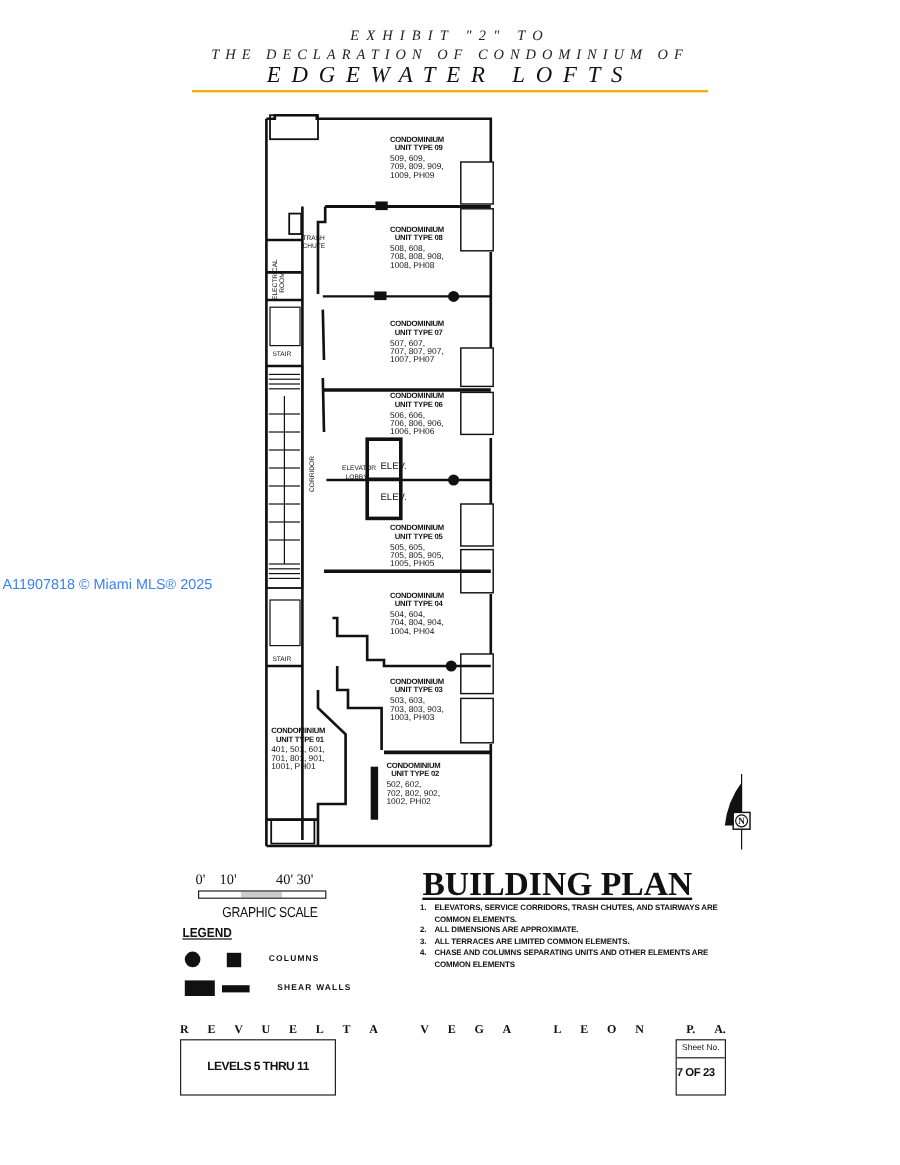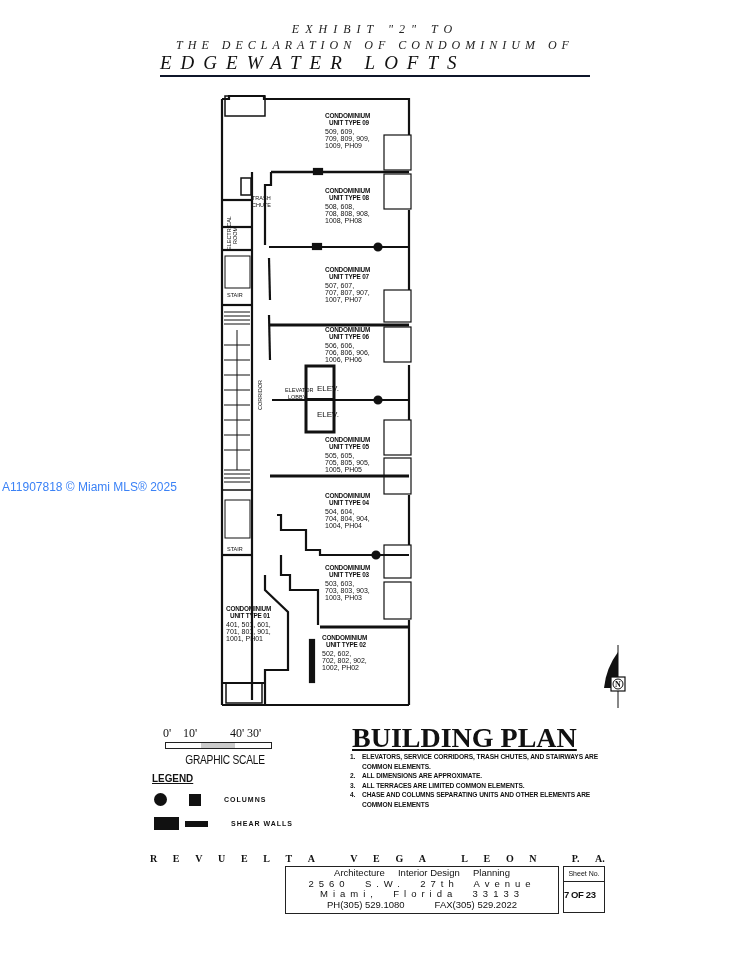--- a/index.html
+++ b/index.html
@@ -1,21 +1,21 @@
 <!DOCTYPE html>
 <html><head>
 <meta charset="utf-8">
 <style>
   html, body { margin:0; padding:0; background:#fff; }
   body { width:750px; height:971px; position:relative; overflow:hidden; font-family:"Liberation Sans", sans-serif; color:#111; }
   .abs { position:absolute; }
   .hdr-line { left:0; width:750px; text-align:center; font-family:"Liberation Serif", serif; font-style:italic; letter-spacing:5px; color:#222; }
   #hdr1 { top:22px; font-size:12px; letter-spacing:6px; }
   #hdr2 { top:38px; font-size:12px; letter-spacing:5px; }
-  #hdr3 { top:52px; left:160px; width:430px; font-size:19px; letter-spacing:9px; font-family:"Liberation Serif", serif; font-style:italic; border-bottom:2px solid #0f172a; padding-bottom:1px; }
+  #hdr3 { top:52px; left:160px; width:430px; font-size:19px; letter-spacing:9px; font-family:"Liberation Serif", serif; font-style:italic; border-bottom:2px solid #eab308; padding-bottom:1px; text-align:center; }
   #watermark { left:2px; top:480px; font-size:12px; color:#3b82f6; }
   svg text { font-family:"Liberation Sans", sans-serif; fill:#111; }
   .unit-title { font-size:6.4px; font-weight:bold; letter-spacing:-0.2px; }
   .unit-nums { font-size:7px; }
   .room-lbl { font-size:5.5px; }
   #scale-box { left:155px; top:726px; width:140px; }
   .scale-ticks { position:relative; height:14px; font-family:"Liberation Serif", serif; font-size:12px; }
   .scale-ticks span { position:absolute; top:0; }
   .scale-bar { position:relative; height:5px; margin-top:2px; left:10px; width:105px; border:1px solid #222; background:linear-gradient(to right,#fff 0,#fff 33%,#ccc 33%,#ccc 66%,#fff 66%); }
   #scale-label { text-align:center; font-size:12px; margin-top:4px; transform:scaleX(0.85); letter-spacing:-0.3px; width:140px; }
@@ -277,26 +277,20 @@
     <span>L</span>
     <span>E</span>
     <span>O</span>
     <span>N</span>
     <span style="width:4px"></span>
     <span>P.</span>
     <span>A.</span>
 </div>
 
 <div id="tb" class="abs">
-  <div id="tb-mid" class="tb-box">
-    <div style="white-space:pre">Architecture     Interior Design     Planning</div>
-    <div class="spaced" style="white-space:pre">2560  S.W.  27th  Avenue</div>
-    <div class="spaced" style="white-space:pre">Miami,  Florida  33133</div>
-    <div style="display:flex;justify-content:center;gap:30px">
-      <span>PH(305) 529.1080</span>
-      <span>FAX(305) 529.2022</span>
-    </div>
+  <div id="tb-left" class="tb-box">
+    <span>LEVELS 5 THRU 11</span>
   </div>
   <div id="tb-right" class="tb-box">
     <div class="top">Sheet No.</div>
     <div class="bot">7 OF 23</div>
   </div>
 </div>
 
 </body></html>

